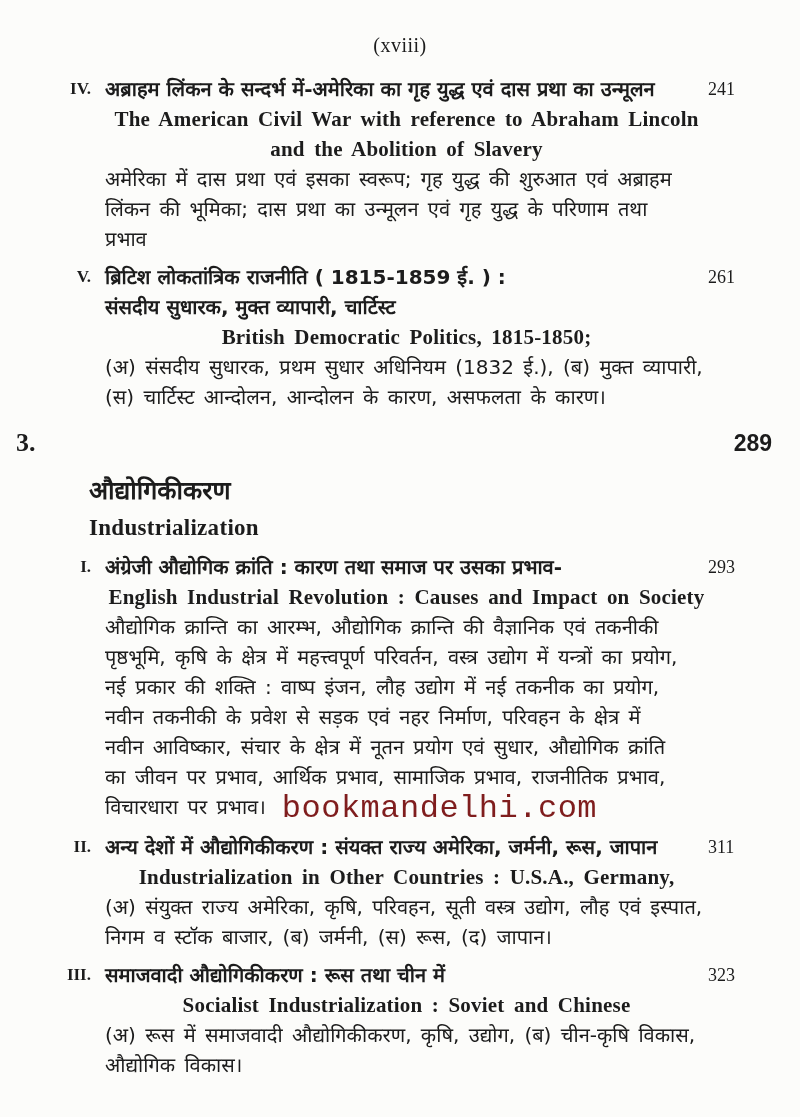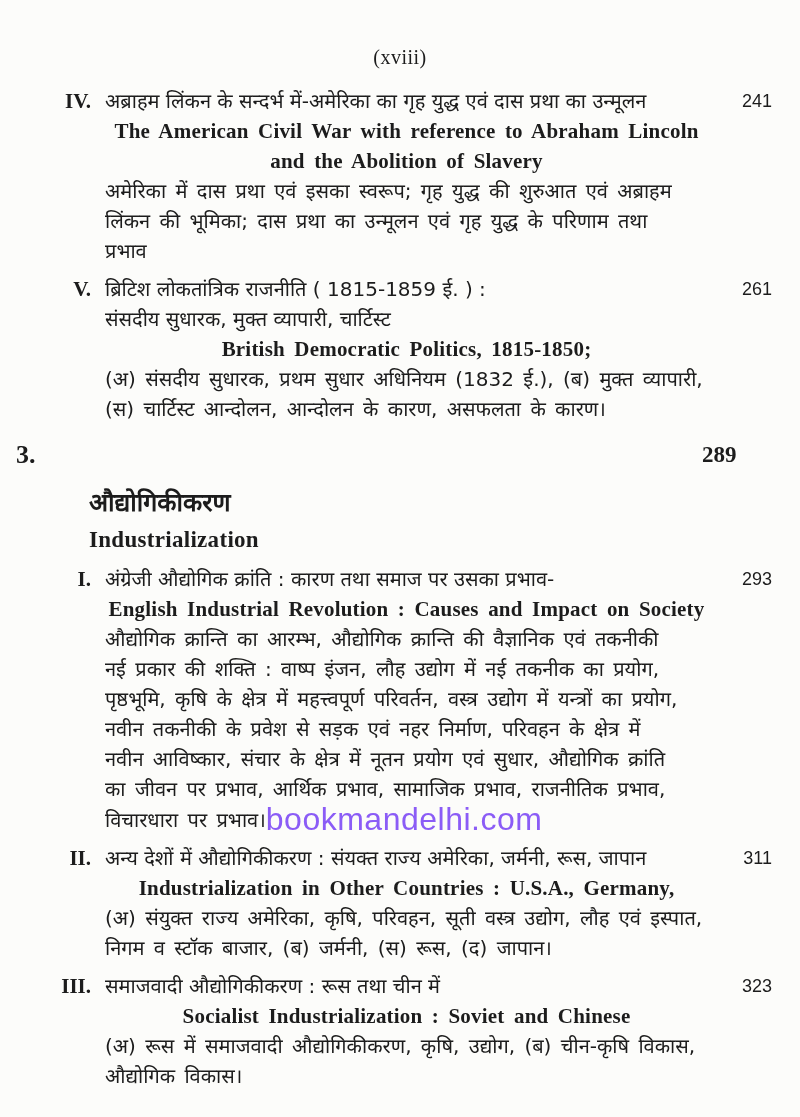--- a/index.html
+++ b/index.html
@@ -11,59 +11,59 @@
     height: 1117px;
     background: #fcfcfa;
     color: #1c1c1c;
     font-family: "Liberation Serif", serif;
     overflow: hidden;
     position: relative;
   }
   .page {
     width: 800px;
     height: 1117px;
-    padding: 44px 28px 0 0;
+    padding: 32px 28px 0 0;
     box-sizing: border-box;
   }
   .page-header {
     text-align: center;
     font-size: 20px;
     line-height: 26px;
     margin-bottom: 16px;
     margin-left: 28px;
     letter-spacing: 0.5px;
   }
 
   
   .entry {
     display: grid;
     grid-template-columns: 100px 1fr 64px;
     margin-bottom: 8px;
   }
   .entry .num {
     text-align: right;
     padding-right: 9px;
-    font-size: 21px;
+    font-size: 17px;
     font-weight: 600;
     line-height: 30px;
     font-family: "Liberation Serif", serif;
   }
   .entry .pagenum {
-    text-align: right;
-    font-size: 20px;
-    line-height: 30px;
-    font-family: Liberation Sans, sans-serif;
+    text-align: left;
+    font-size: 20px;
+    line-height: 30px;
+    font-family: Liberation Serif, serif;
     font-size: 18px;
   }
   .entry .body { min-width: 0; padding-left: 5px; }
 
   .hindi-title {
     font-family: "DejaVu Sans", sans-serif;
     font-size: 20px;
-    font-weight: 400;
+    font-weight: 700;
     line-height: 30px;
     white-space: nowrap;
   }
   .english-line {
     font-family: "Liberation Serif", serif;
     font-size: 21px;
     font-weight: 700;
     line-height: 30px;
     word-spacing: 4px;
     letter-spacing: 0.2px;
@@ -101,33 +101,34 @@
     margin-top: 48px;
   }
   .chapter .english-chapter-title {
     font-family: "Liberation Serif", serif;
     font-size: 23px;
     font-weight: 700;
     line-height: 36px;
     letter-spacing: 0.3px;
   }
   .chapter .pagenum {
-    text-align: left;
-    font-family: Liberation Serif, serif;
+    text-align: right;
+    font-family: Liberation Sans, sans-serif;
     font-size: 23px;
     font-weight: 700;
     line-height: 38px;
   }
 
   .watermark {
-    font-family: Liberation Sans, sans-serif;
+    font-family: Liberation Mono, monospace;
     font-size: 32px;
     font-weight: 400;
-    color: #8b5cf6;
+    color: #7f1d1d;
     letter-spacing: 0.5px;
+    margin-left: 16px;
     vertical-align: -3px;
   }
 </style>
 </head>
 <body>
 
 <div class="page">
 
   <div class="page-header">(xviii)</div>
 
@@ -164,22 +165,22 @@
     </div>
     <div class="pagenum">289</div>
   </div>
 
   <div class="entry">
     <div class="num">I.</div>
     <div class="body">
       <div class="hindi-title">अंग्रेजी औद्योगिक क्रांति : कारण तथा समाज पर उसका प्रभाव-</div>
       <div class="english-line">English Industrial Revolution : Causes and Impact on Society</div>
       <div class="desc-line">औद्योगिक क्रान्ति का आरम्भ, औद्योगिक क्रान्ति की वैज्ञानिक एवं तकनीकी</div>
+      <div class="desc-line">पृष्ठभूमि, कृषि के क्षेत्र में महत्त्वपूर्ण परिवर्तन, वस्त्र उद्योग में यन्त्रों का प्रयोग,</div>
       <div class="desc-line">नई प्रकार की शक्ति : वाष्प इंजन, लौह उद्योग में नई तकनीक का प्रयोग,</div>
-      <div class="desc-line">पृष्ठभूमि, कृषि के क्षेत्र में महत्त्वपूर्ण परिवर्तन, वस्त्र उद्योग में यन्त्रों का प्रयोग,</div>
       <div class="desc-line">नवीन तकनीकी के प्रवेश से सड़क एवं नहर निर्माण, परिवहन के क्षेत्र में</div>
       <div class="desc-line">नवीन आविष्कार, संचार के क्षेत्र में नूतन प्रयोग एवं सुधार, औद्योगिक क्रांति</div>
       <div class="desc-line">का जीवन पर प्रभाव, आर्थिक प्रभाव, सामाजिक प्रभाव, राजनीतिक प्रभाव,</div>
       <div class="desc-line">
         <span>विचारधारा पर प्रभाव।</span><span class="watermark">bookmandelhi.com</span>
       </div>
     </div>
     <div class="pagenum">293</div>
   </div>
 

